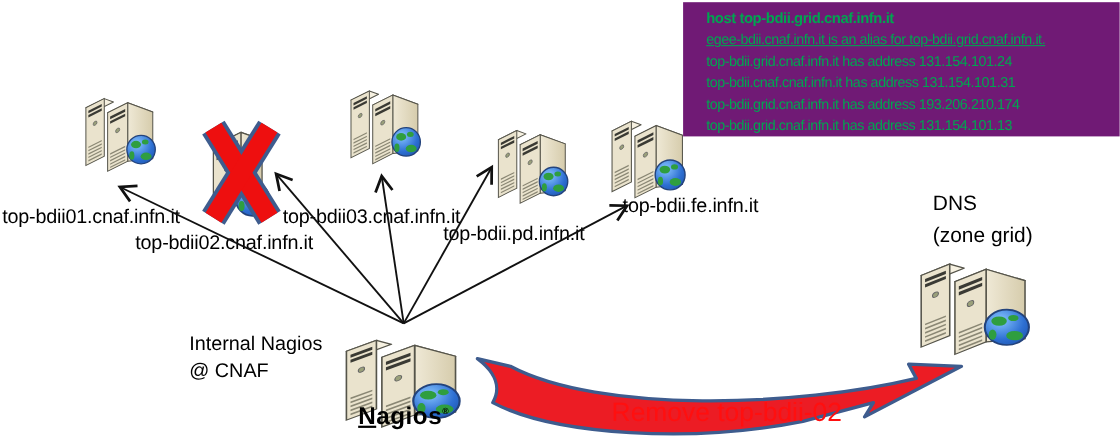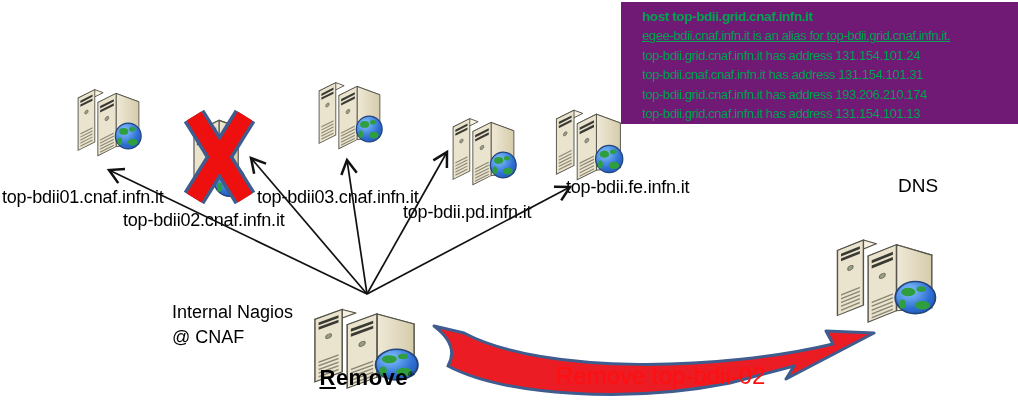--- a/index.html
+++ b/index.html
@@ -22,21 +22,21 @@
   .lbl{
     position:absolute;font-size:18px;letter-spacing:-0.2px;color:#000;
     white-space:nowrap;z-index:4;
   }
   
   .nagios-caption{
     position:absolute;left:172px;top:300px;font-size:18px;line-height:25px;
     color:#000;z-index:4;
   }
   .dns-caption{
-    position:absolute;left:848px;top:171px;width:140px;text-align:center;
+    position:absolute;left:848px;top:171px;width:140px;
     font-size:19px;line-height:29px;color:#000;z-index:4;
   }
   .nagios-logo{
     position:absolute;left:305px;top:365px;width:124px;text-align:center;
     font-size:22px;font-weight:bold;color:#000;letter-spacing:0.5px;z-index:5;
   }
   .nagios-logo::first-letter{text-decoration:underline;}
   .nagios-logo sup{font-size:8px;}
   .remove-label{
     position:absolute;left:556px;top:345px;font-size:24px;color:#ff0f0f;
@@ -177,24 +177,25 @@
   </div>
 
   <span class="lbl" style="left:2px;top:187px">top-bdii01.cnaf.infn.it</span>
   <span class="lbl" style="left:123px;top:210px">top-bdii02.cnaf.infn.it</span>
   <span class="lbl" style="left:257px;top:187px">top-bdii03.cnaf.infn.it</span>
   <span class="lbl" style="left:403px;top:202px">top-bdii.pd.infn.it</span>
   <span class="lbl" style="left:566px;top:177px">top-bdii.fe.infn.it</span>
 
   <div class="dns-caption">
     <div>DNS</div>
+    <div>(zone grid)</div>
   </div>
 
   <div class="nagios-caption">
     <div>Internal Nagios</div>
     <div>@ CNAF</div>
   </div>
 
-  <div class="nagios-logo"><span>Remove</span><sup>®</sup></div>
+  <div class="nagios-logo"><span>Nagios</span><sup>®</sup></div>
 
   <span class="remove-label">Remove top-bdii-02</span>
 
 </div>
 
 </body></html>

